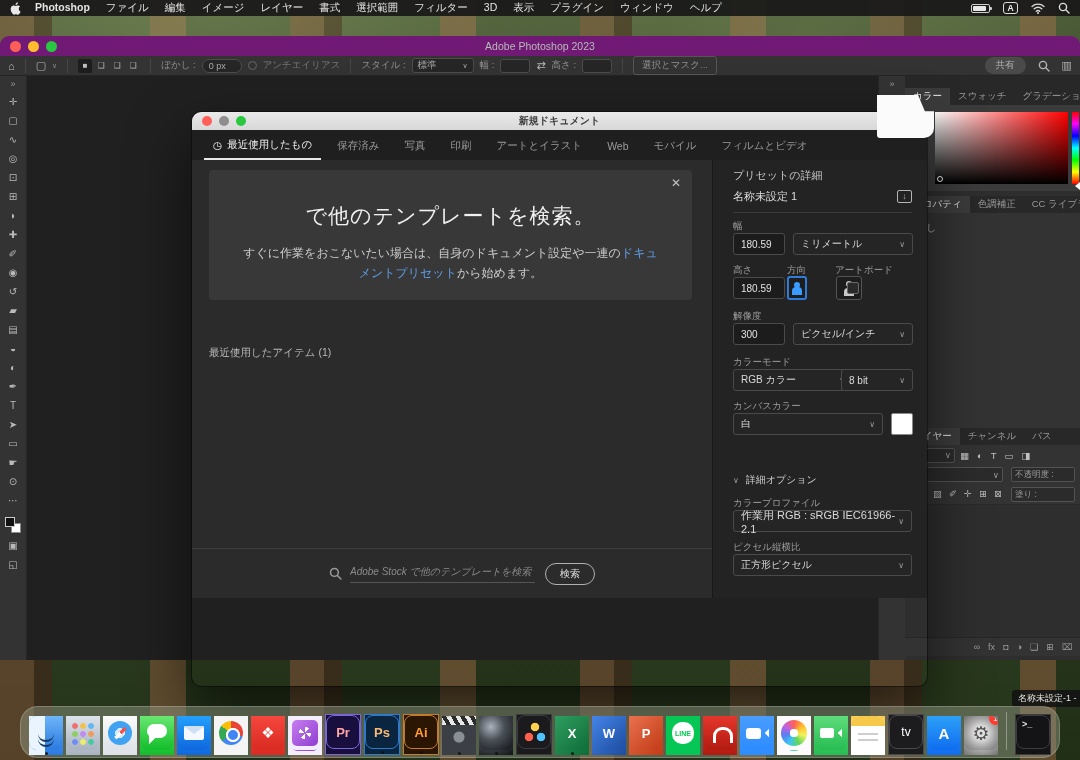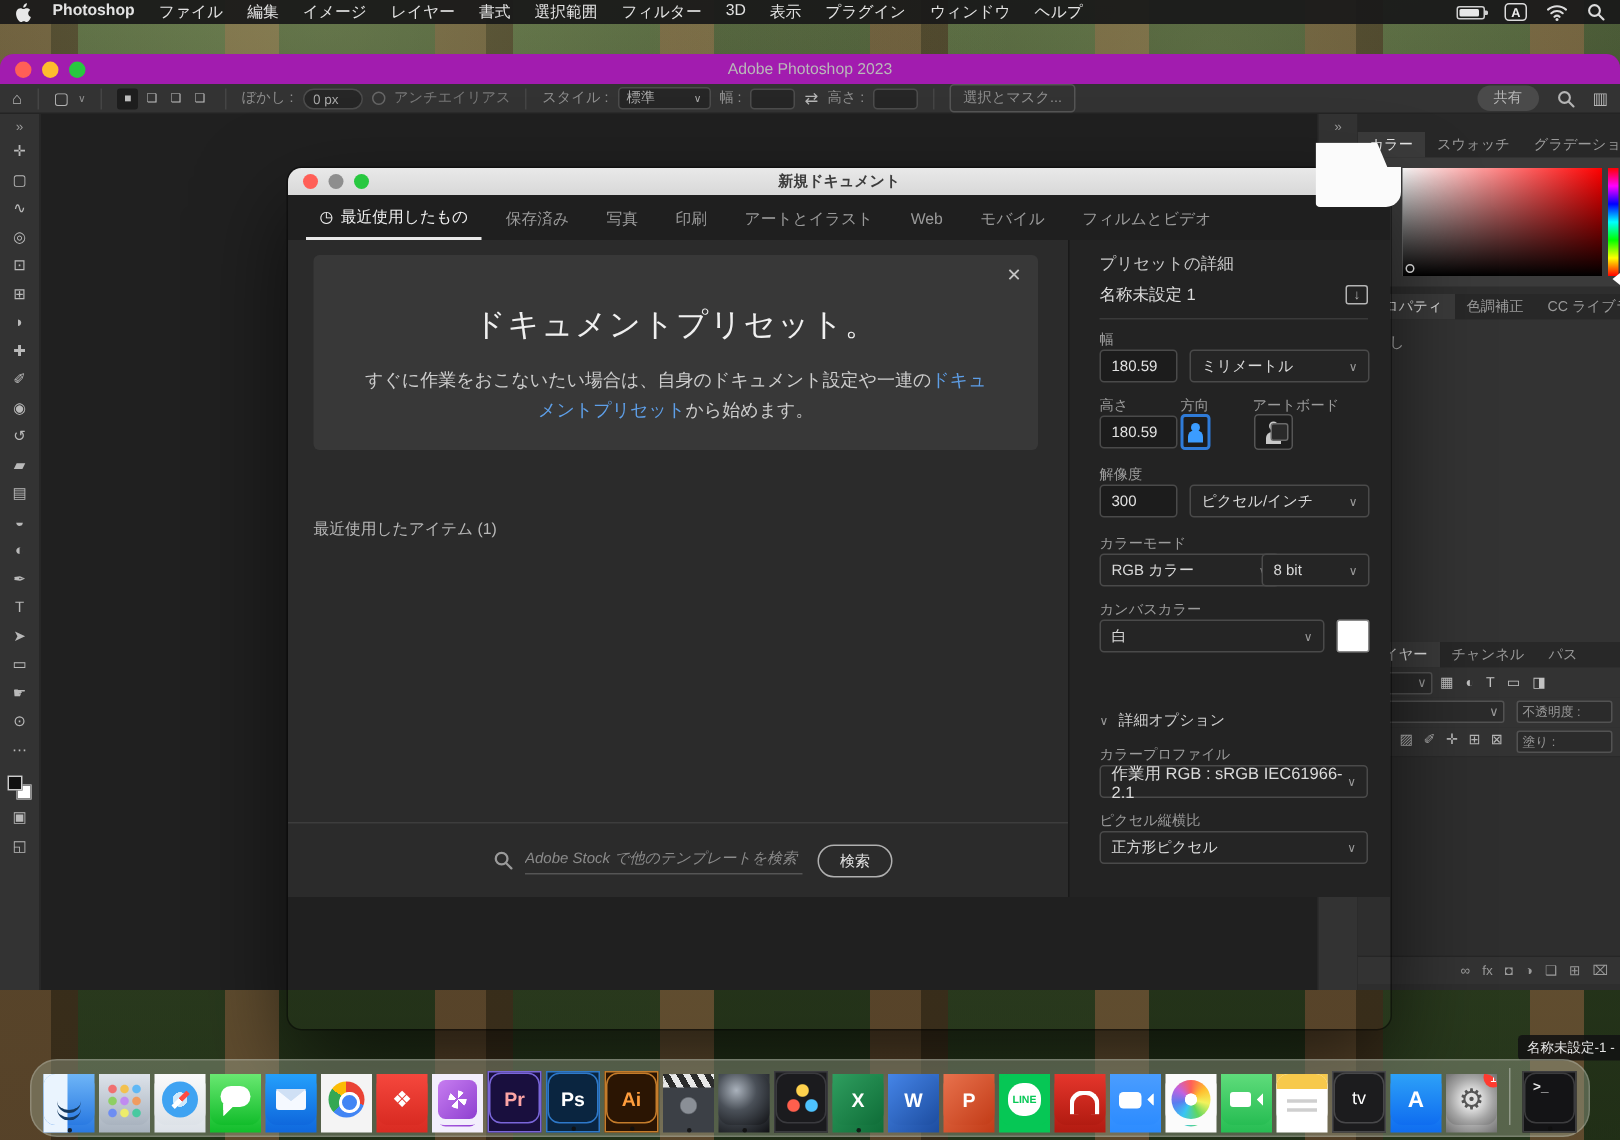--- a/index.html
+++ b/index.html
@@ -29,21 +29,21 @@
   .menu-items li.strong { font-weight:bold; }
   .menu-status { margin-left:auto; display:flex; align-items:center; gap:13px; }
   .battery { width:19px; height:9px; border:1px solid #cfcfcf; border-radius:2px; position:relative; }
   .battery::before { content:""; position:absolute; left:1px; top:1px; bottom:1px; width:13px; background:#e8e8e8; border-radius:1px; }
   .battery::after { content:""; position:absolute; right:-3px; top:2px; width:2px; height:3px; background:#cfcfcf; border-radius:0 1px 1px 0; }
   .inputsrc { width:15px; height:12px; border:1.3px solid #dcdcdc; border-radius:3px;
     font-size:8.5px; font-weight:bold; display:flex; align-items:center; justify-content:center; color:#eee; }
 
   
   .win-titlebar { position:absolute; left:0; top:36px; width:1080px; height:20px; z-index:10;
-    background:#a21caf; border-radius:9px 9px 0 0; display:flex; align-items:center; justify-content:center; }
+    background:#701a75; border-radius:9px 9px 0 0; display:flex; align-items:center; justify-content:center; }
   .win-title { color:#b9b9b9; font-size:10.5px; }
   .lights { position:absolute; left:10px; top:5px; display:flex; gap:7px; }
   .light { width:11px; height:11px; border-radius:50%; }
   .l-red { background:#ff5f57; } .l-yellow { background:#febc2e; } .l-green { background:#28c840; } .l-gray { background:#8e8e8e; }
 
   .win-options { position:absolute; left:0; top:56px; width:1080px; height:20px; z-index:10;
     background:#333; border-bottom:1px solid #242424; display:flex; align-items:center;
     color:#8f8f8f; font-size:9.5px; padding:0 8px; gap:6px; white-space:nowrap; }
   .opt-sep { width:1px; height:14px; background:#454545; margin:0 4px; }
   .opt-icon { color:#b5b5b5; font-size:11px; }
@@ -247,21 +247,21 @@
   .app-red-diamond { background:linear-gradient(180deg,#f5473d,#d92b22); }
   .app-red-diamond .glyph { font-size:15px; }
   .app-affinity { background:#f2eefc; }
   .app-affinity::before { content:""; position:absolute; inset:4px; border-radius:5px;
     background:linear-gradient(135deg,#c77df0,#8e3fd0); }
   .app-affinity::after { content:""; position:absolute; left:11px; top:11px; width:12px; height:12px;
     background:conic-gradient(#fff 0 12%,transparent 12% 25%,#fff 25% 37%,transparent 37% 50%,#fff 50% 62%,transparent 62% 75%,#fff 75% 87%,transparent 87%); border-radius:50%; }
   .app-premiere { background:#190f3e; border:1px solid #7a66d9; }
   .app-premiere .glyph { color:#fca5a5; }
   .app-photoshop { background:#0a2540; border:1px solid #2e79c9; }
-  .app-photoshop .glyph { color:#ffffff; }
+  .app-photoshop .glyph { color:#fdba74; }
   .app-illustrator { background:#2b1503; border:1px solid #c47c2b; }
   .app-illustrator .glyph { color:#ff9d3d; }
   .app-finalcut { background:radial-gradient(circle at 50% 62%,#8a8f96 0 5px,#3c4046 6px 100%); }
   .app-finalcut::before { content:""; position:absolute; left:0; right:0; top:0; height:9px;
     background:repeating-linear-gradient(60deg,#e8e8e8 0 4px,#2b2b2b 4px 8px); }
   .app-finalcut::after { content:""; position:absolute; left:10px; top:13px; width:14px; height:14px; border-radius:50%;
     background:conic-gradient(#ff6e5f,#ffd24d,#7ae05f,#4dc3ff,#b express06bf0,#ff6e5f); opacity:.9; }
   .app-compressor { background:radial-gradient(circle at 35% 32%,#aab2bc 0%,#4a5058 42%,#101114 100%); }
   .app-davinci { background:#1b1b1e; border:1px solid #3a3a3e; }
   .app-davinci::before { content:""; position:absolute; inset:0;
@@ -581,21 +581,21 @@
 
       <span class="dlg-tab">
         <span></span>
         <span>フィルムとビデオ</span>
       </span>
     </div>
   <div class="dlg-body">
     <div class="dlg-left">
       <div class="hero">
         <span class="hero-close">✕</span>
-        <h1>ドキュメントプリセット。</h1>
+        <h1>で他のテンプレートを検索。</h1>
         <p><span>すぐに作業をおこないたい場合は、自身のドキュメント設定や一連の</span><a href="#">ドキュメントプリセット</a><span>から始めます。</span></p>
       </div>
       <div class="recent-label">最近使用したアイテム (1)</div>
       <div class="search-row">
         <span class="search-glyph">
           <svg width="13" height="13" viewBox="0 0 12 12" fill="none" stroke="#9a9a9a" stroke-width="1.4" stroke-linecap="round">
               <circle cx="5" cy="5" r="3.6"></circle>
               <path d="M8 8l3 3"></path>
             </svg>
         </span>

